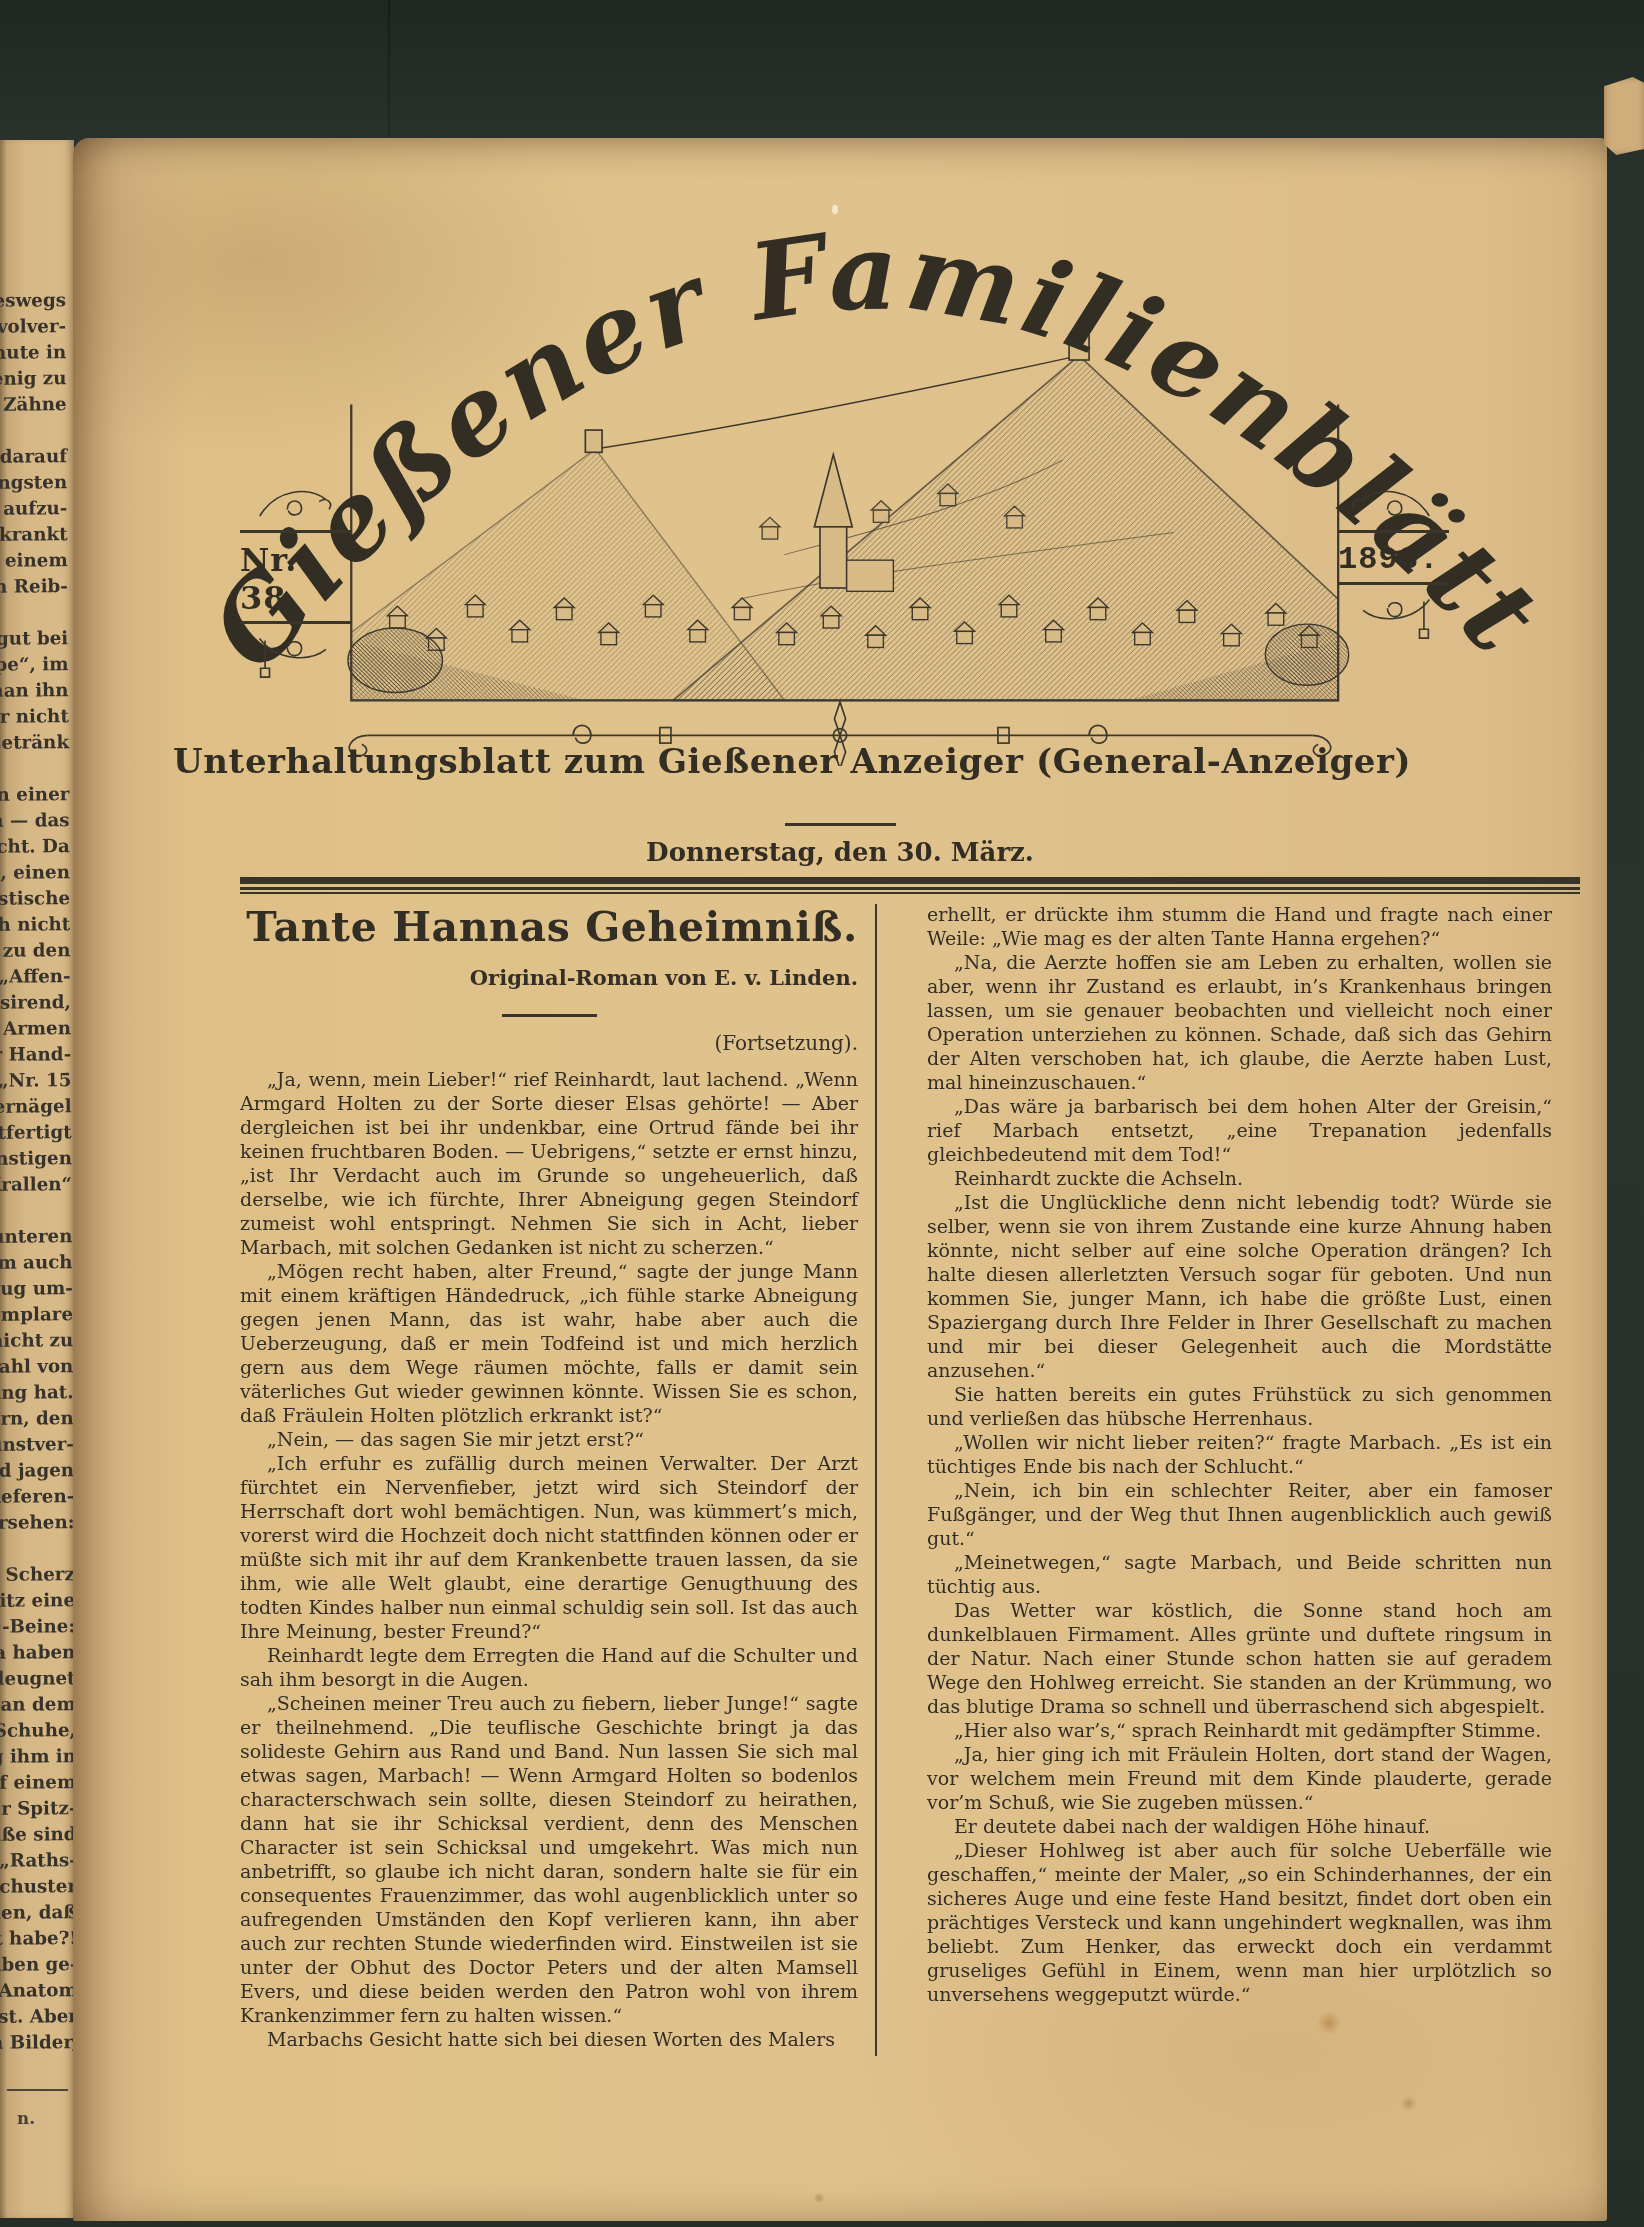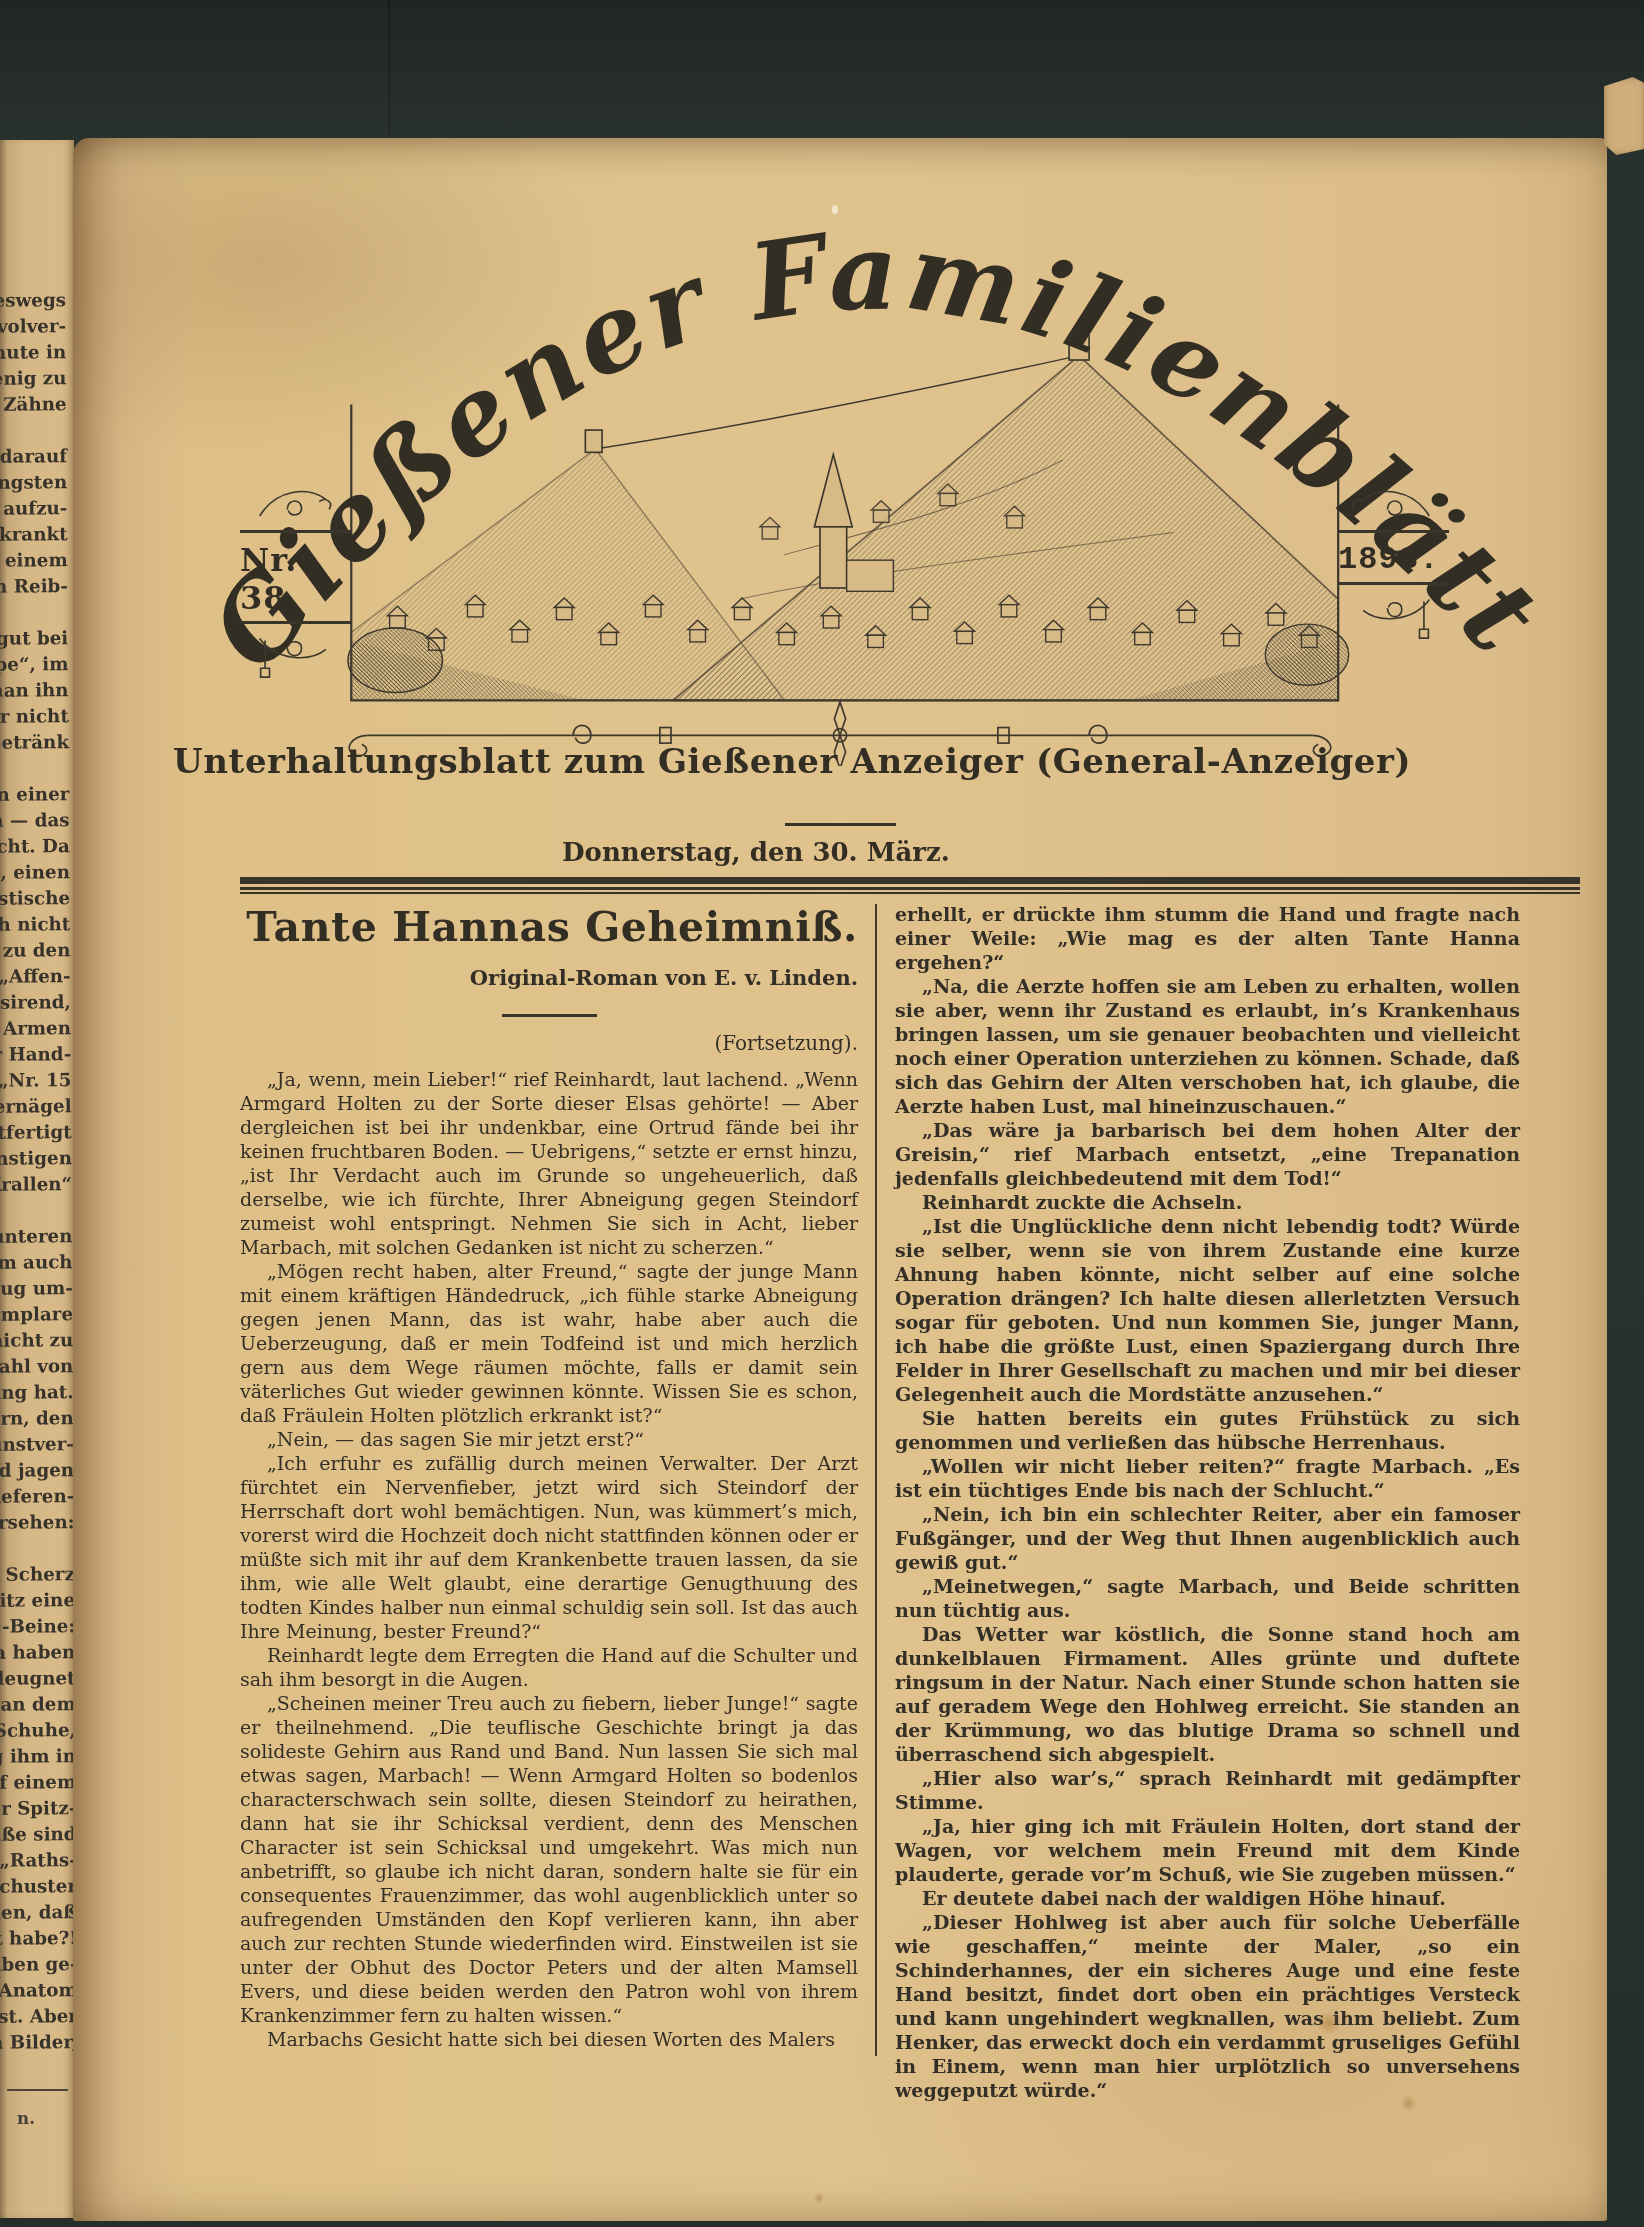--- a/index.html
+++ b/index.html
@@ -44,31 +44,31 @@
   .issue-box{position:absolute;text-align:left;}
   #issue-box-left{left:167px;top:345px;width:111px;}
   #issue-box-right{left:1265px;top:345px;width:111px;font-family:Liberation Mono, monospace;}
   .issue-rule{height:2.8px;background:#3a352b;margin:3.3px 0;}
   .issue-num{font-size:32px;font-weight:bold;letter-spacing:1.1px;color:#332e24;padding:4.4px 0 1.1px 0;}
   .flourish{display:block;margin:0 auto;}
   
   #subtitle{position:absolute;left:100px;top:603px;width:1334px;
             font-size:34px;font-weight:bold;letter-spacing:0.6px;color:#332e24;white-space:nowrap;}
   #sub-divider{position:absolute;left:712px;top:685px;width:111px;height:2.8px;background:#3a352b;}
-  #dateline{position:absolute;left:489px;top:699px;width:556px;
+  #dateline{position:absolute;left:489px;top:699px;width:556px;text-align:center;
             font-size:26px;font-weight:bold;color:#332e24;}
   #main-rule{position:absolute;left:167px;top:739px;width:1340px;}
   #main-rule .r1{height:7.2px;background:#39342a;}
   #main-rule .r2{height:2.2px;background:#39342a;margin-top:3.3px;}
   #main-rule .r3{height:1.7px;background:#39342a;margin-top:2.8px;}
   
   #col-divider{position:absolute;left:802px;top:766px;width:2.2px;height:1152px;background:#3e392f;}
   .col{position:absolute;top:764px;font-size:19px;line-height:24px;text-align:justify;color:#332e26;}
   #col1{left:167px;width:618px;}
-  #col2{left:822px;width:625px;font-weight:bold;}
+  #col2{left:854px;width:625px;}
   .col p{margin:0;text-indent:27px;}
   #col2 .para:first-child{text-indent:0;}
   #article-head{text-align:right;}
   #article-title{font-size:41px;font-weight:bold;line-height:1.1;letter-spacing:0.6px;text-indent:0;color:#332e24;padding-top:3.3px;}
   #article-byline{font-size:21px;font-weight:bold;text-indent:0;padding-top:15.6px;}
   #article-divider{width:95px;height:2.2px;background:#3a352b;margin:24.5px auto 0 auto;}
   #fortsetzung{font-size:20px;text-indent:0;padding:14.5px 0 12.2px 0;}
   
   #scrap{position:absolute;left:1604px;top:77px;width:41px;height:78px;background:#cfae7c;
          clip-path:polygon(0 12%,70% 0,100% 8%,100% 92%,30% 100%,0 86%);

